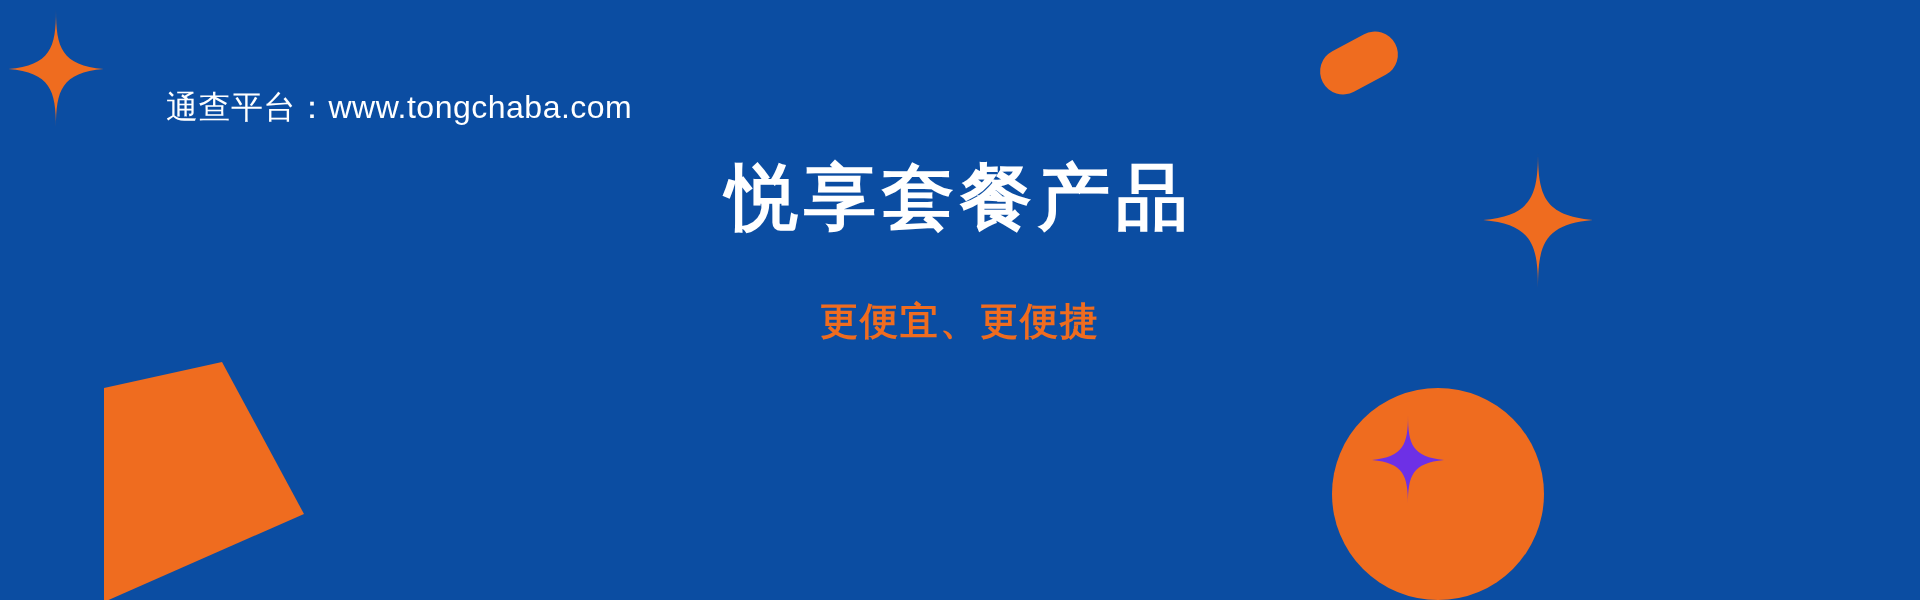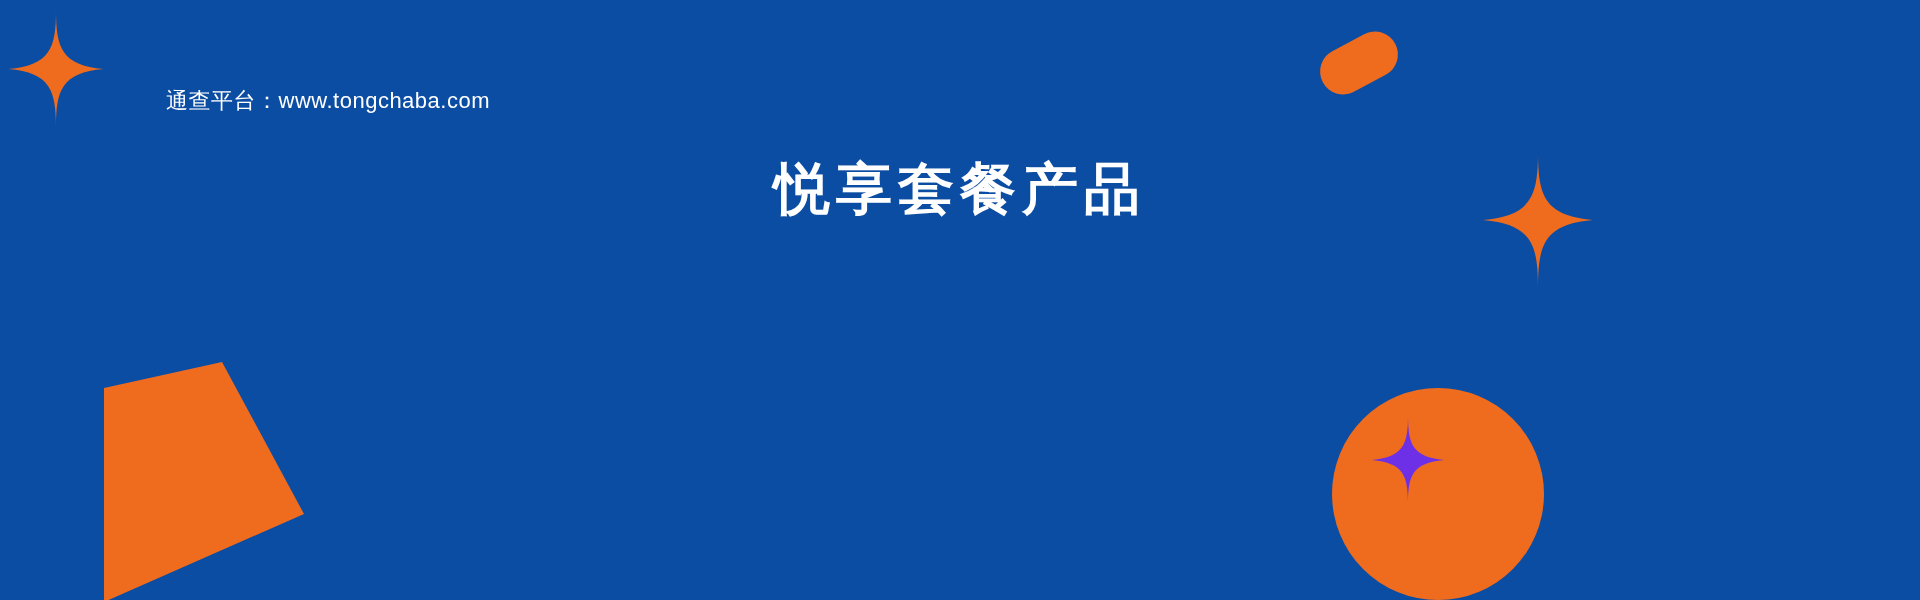--- a/index.html
+++ b/index.html
@@ -65,36 +65,36 @@
   }
 
   
   .text-layer { position: absolute; inset: 0; z-index: 5; }
 
   #site-line {
     position: absolute;
     left: 166px;
     top: 86px;
     color: #ffffff;
-    font-size: 22px;
+    font-size: 32px;
     letter-spacing: 0.5px;
     white-space: nowrap;
     font-weight: 400;
   }
   #site-label { font-family: "DejaVu Sans", sans-serif; }
   #site-url { font-family: "Liberation Sans", sans-serif; }
 
   #main-title {
     position: absolute;
     left: 0;
     right: 0;
     top: 158px;
     text-align: center;
     color: #ffffff;
-    font-size: 56px;
+    font-size: 72px;
     font-weight: bold;
     letter-spacing: 6px;
     font-family: "DejaVu Sans", sans-serif;
     line-height: 1.1;
   }
 
   #sub-row {
     position: absolute;
     left: 0;
     right: 0;
@@ -153,16 +153,17 @@
     </svg>
   </div>
 
   <div class="text-layer">
 
     <div id="site-line"><span id="site-label">通查平台：</span><span id="site-url">www.tongchaba.com</span></div>
 
     <div id="main-title">悦享套餐产品</div>
 
     <div id="sub-row">
+      <span id="sub-highlight">更便宜、更便捷</span>
     </div>
 
   </div>
 </div>
 
 </body></html>

